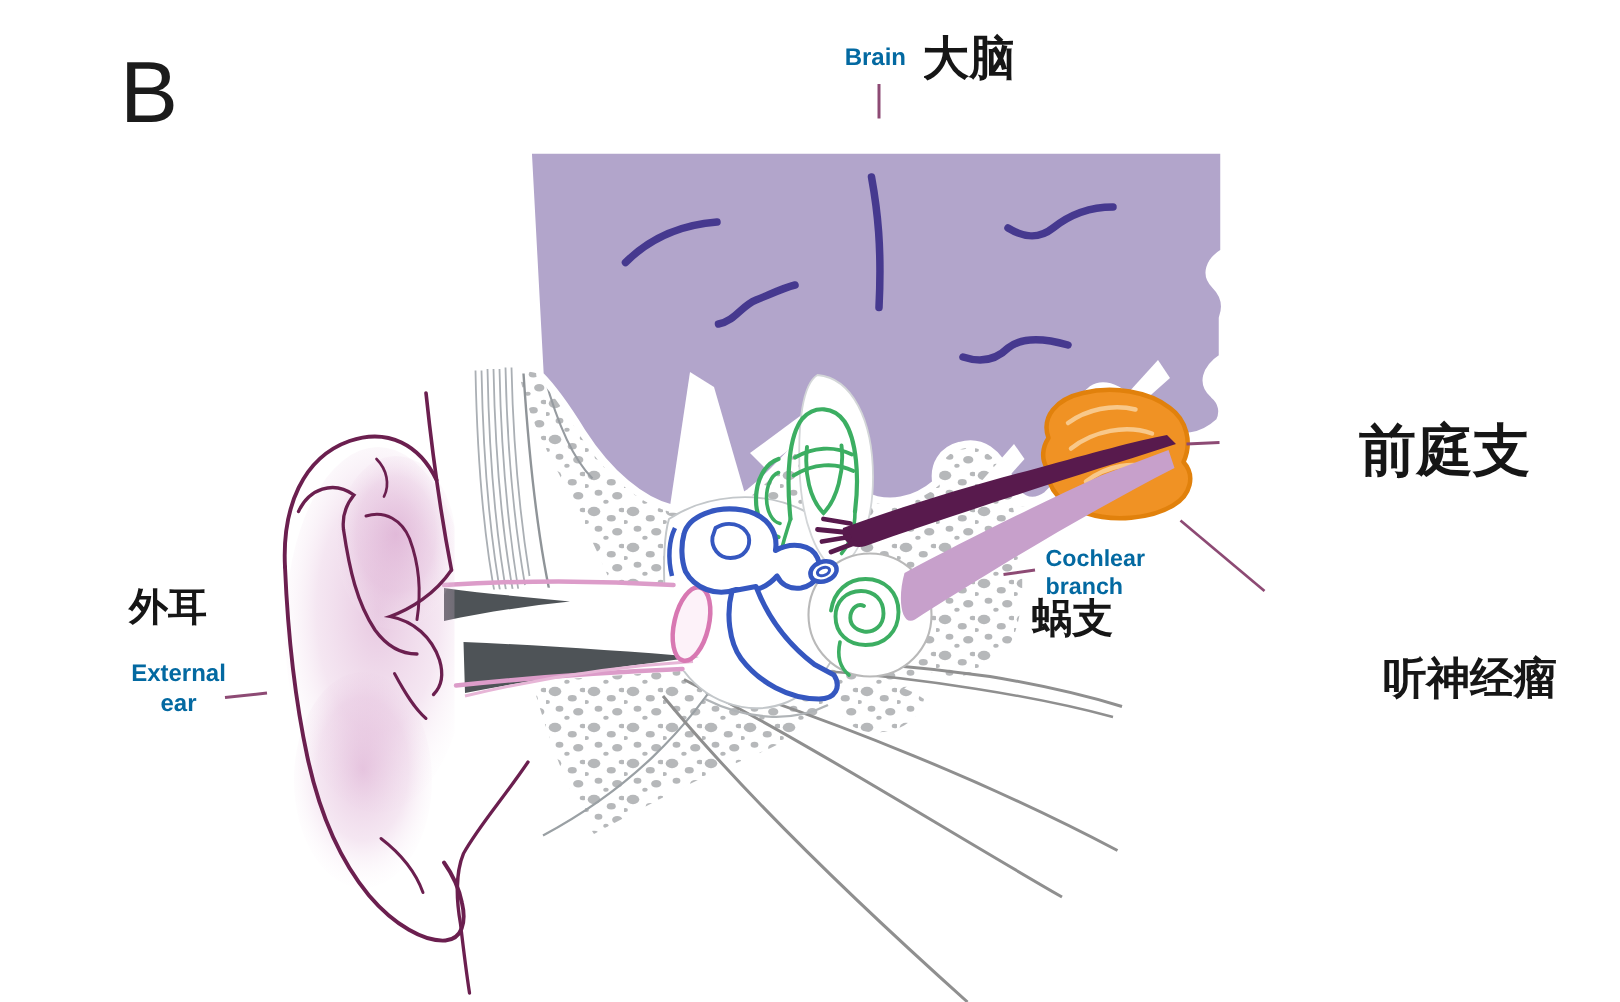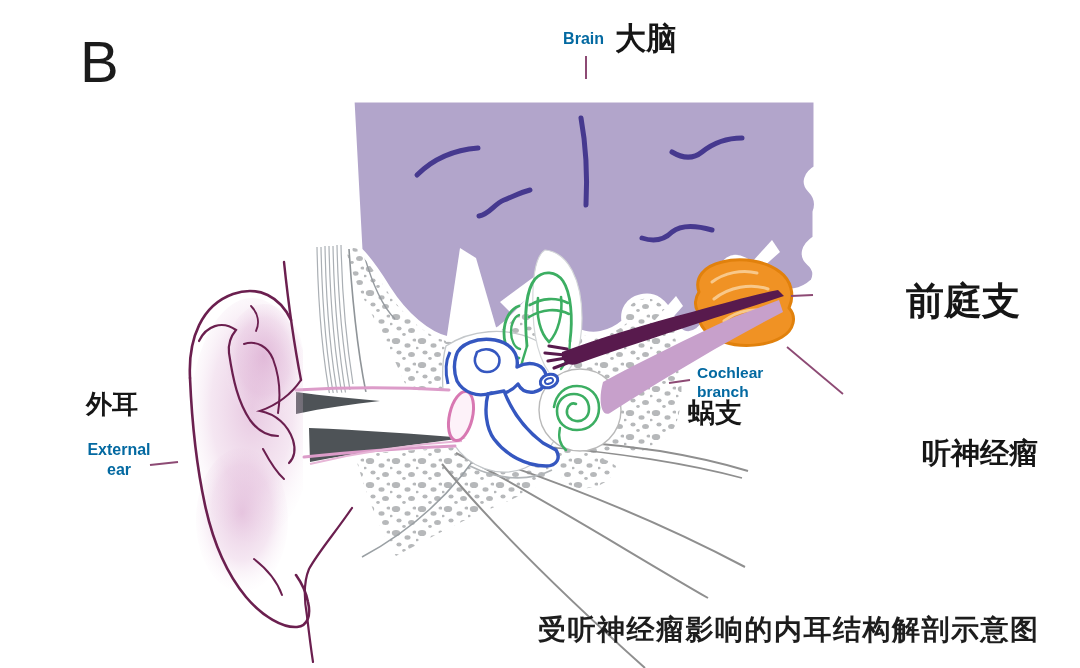--- a/index.html
+++ b/index.html
@@ -226,15 +226,14 @@
 <div class="lbl lbl-zh" id="lbl-vb-zh">前庭支</div>
 
 <div class="lbl lbl-en" id="lbl-cb-en">Cochlear branch</div>
 <div class="lbl lbl-zh" id="lbl-cb-zh">蜗支</div>
 
 <div class="lbl lbl-zh" id="lbl-vs-zh">听神经瘤</div>
 
 <div class="lbl lbl-zh" id="lbl-ee-zh">外耳</div>
 <div class="lbl lbl-en" id="lbl-ee-en">External ear</div>
 
-<div class="caption">受听神经瘤影响的内耳结构解剖示意图</div>
 
 </div>
 
 </body></html>

